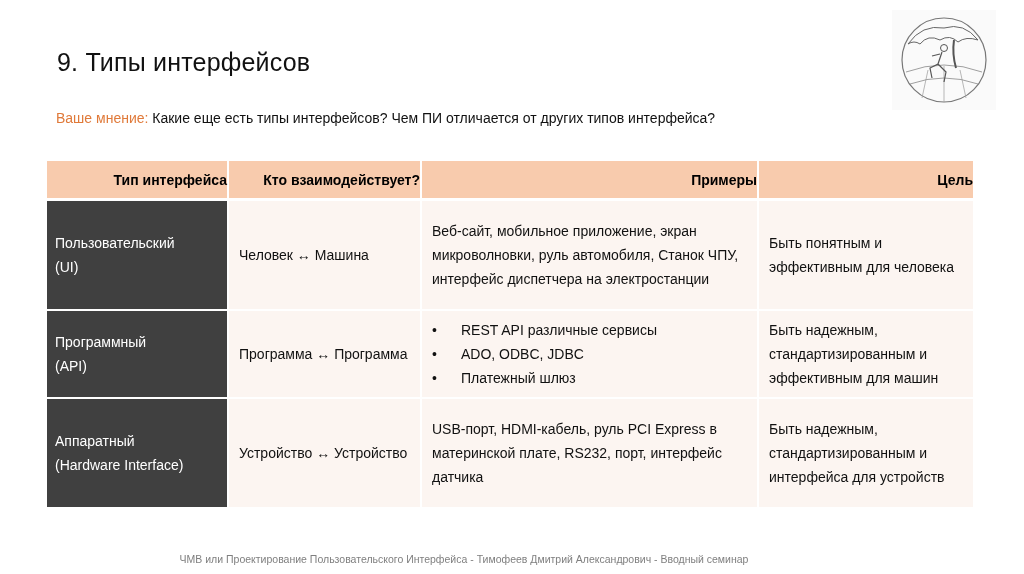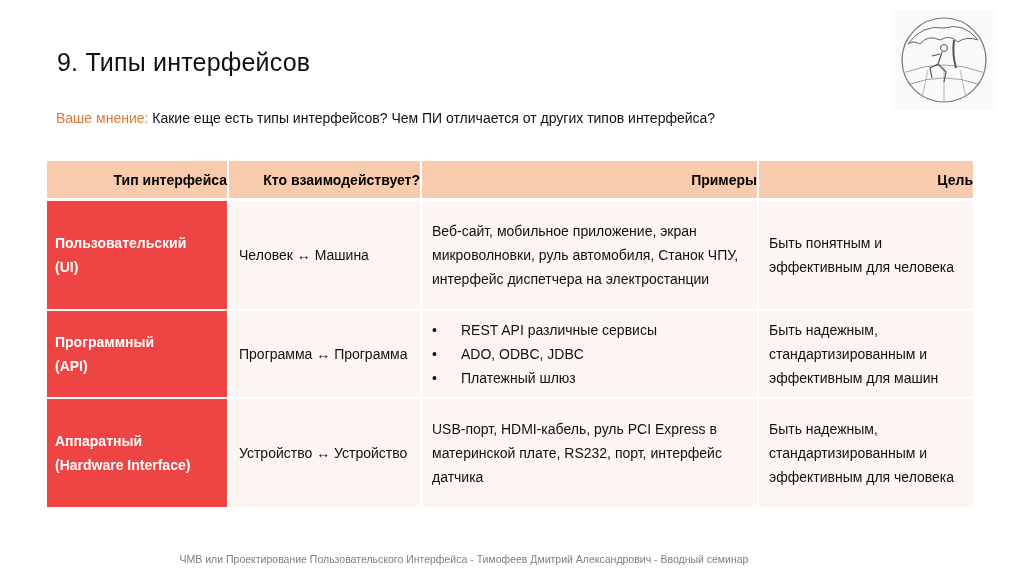--- a/index.html
+++ b/index.html
@@ -9,21 +9,21 @@
   .question { position:absolute; left:56px; top:110px; font-size:14px; color:#111; white-space:nowrap; }
   .question .accent { color:#e07a3a; }
   .logo { position:absolute; left:892px; top:10px; width:104px; height:100px; }
   table { position:absolute; left:47px; top:161px; width:926px; border-collapse:collapse; table-layout:fixed; font-size:14px; }
   col.c1 { width:181px; } col.c2 { width:193px; } col.c3 { width:337px; } col.c4 { width:215px; }
   th { background:#f8cbad; color:#000000; font-weight:700; text-align:right; padding:0 0 0 9px; height:37px;
        border-right:2px solid #fff; border-bottom:3px solid #fff; font-size:14px; }
   th:last-child { border-right:none; }
   td { background:#fcf5f1; vertical-align:middle; padding:0 8px 0 10px; line-height:24px; border-right:2px solid #fff; border-bottom:2px solid #fff; }
   td:last-child { border-right:none;margin-left:36px; }
-  td.type { background:#ef4444; color:#fff; font-weight:700; padding-left:8px; }
+  td.type { background:#404040; color:#fff; font-weight:400; padding-left:8px; }
   tr.r1 td { height:108px; } tr.r2 td { height:86px; } tr.r3 td { height:108px; }
   ul { margin:0; padding:0; list-style:none; }
   ul li { position:relative; padding-left:29px; }
   ul li .bullet { position:absolute; left:0; top:0; }
   .footer { position:absolute; left:0; width:928px; top:553px; text-align:center; font-size:10.5px; color:#7f7f7f; }
 </style>
 </head>
 <body>
 
 <div class="title">9. Типы интерфейсов</div>
@@ -87,18 +87,18 @@
       </td>
       <td>Быть надежным, стандартизированным и эффективным для машин</td>
     </tr>
     <tr class="r3">
       <td class="type">
         <div>Аппаратный</div>
         <div>(Hardware Interface)</div>
       </td>
       <td>Устройство ↔ Устройство</td>
       <td>USB-порт, HDMI-кабель, руль PCI Express в материнской плате, RS232, порт, интерфейс датчика</td>
-      <td>Быть надежным, стандартизированным и эффективным для человека</td>
+      <td>Быть надежным, стандартизированным и интерфейса для устройств</td>
     </tr>
   </tbody>
 </table>
 
 <div class="footer">ЧМВ или Проектирование Пользовательского Интерфейса  - Тимофеев Дмитрий Александрович - Вводный семинар</div>
 
 </body></html>

